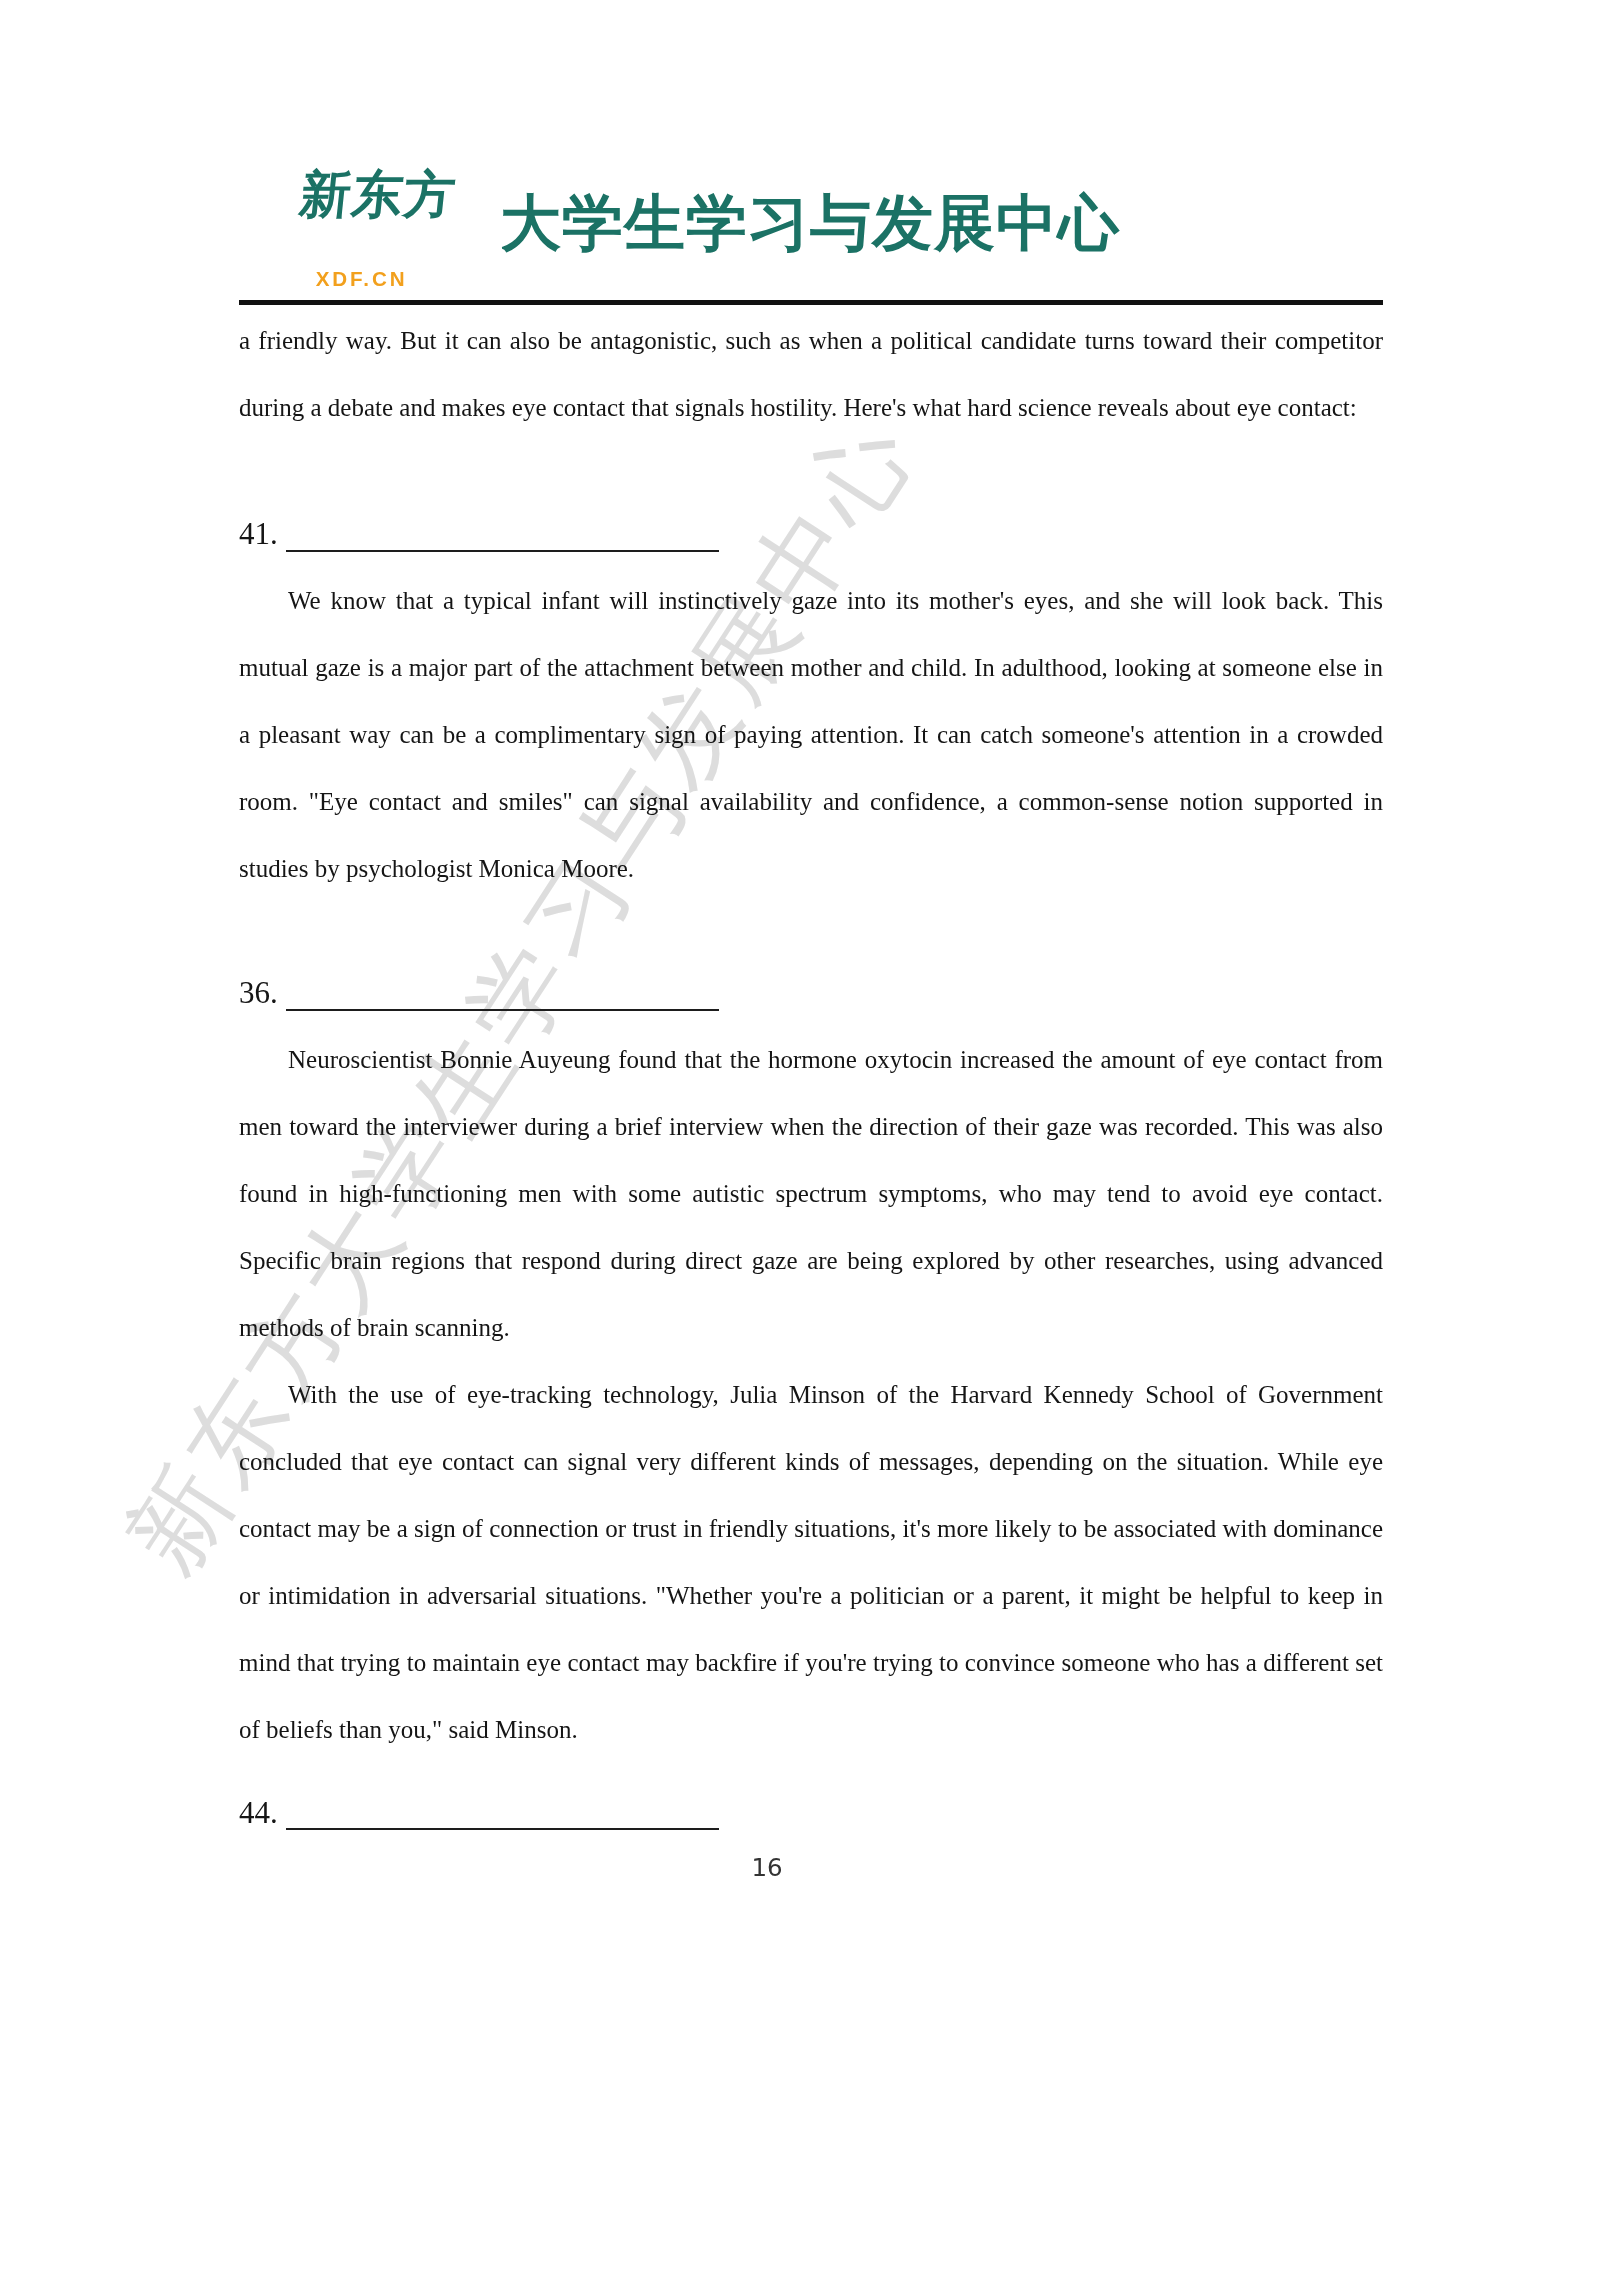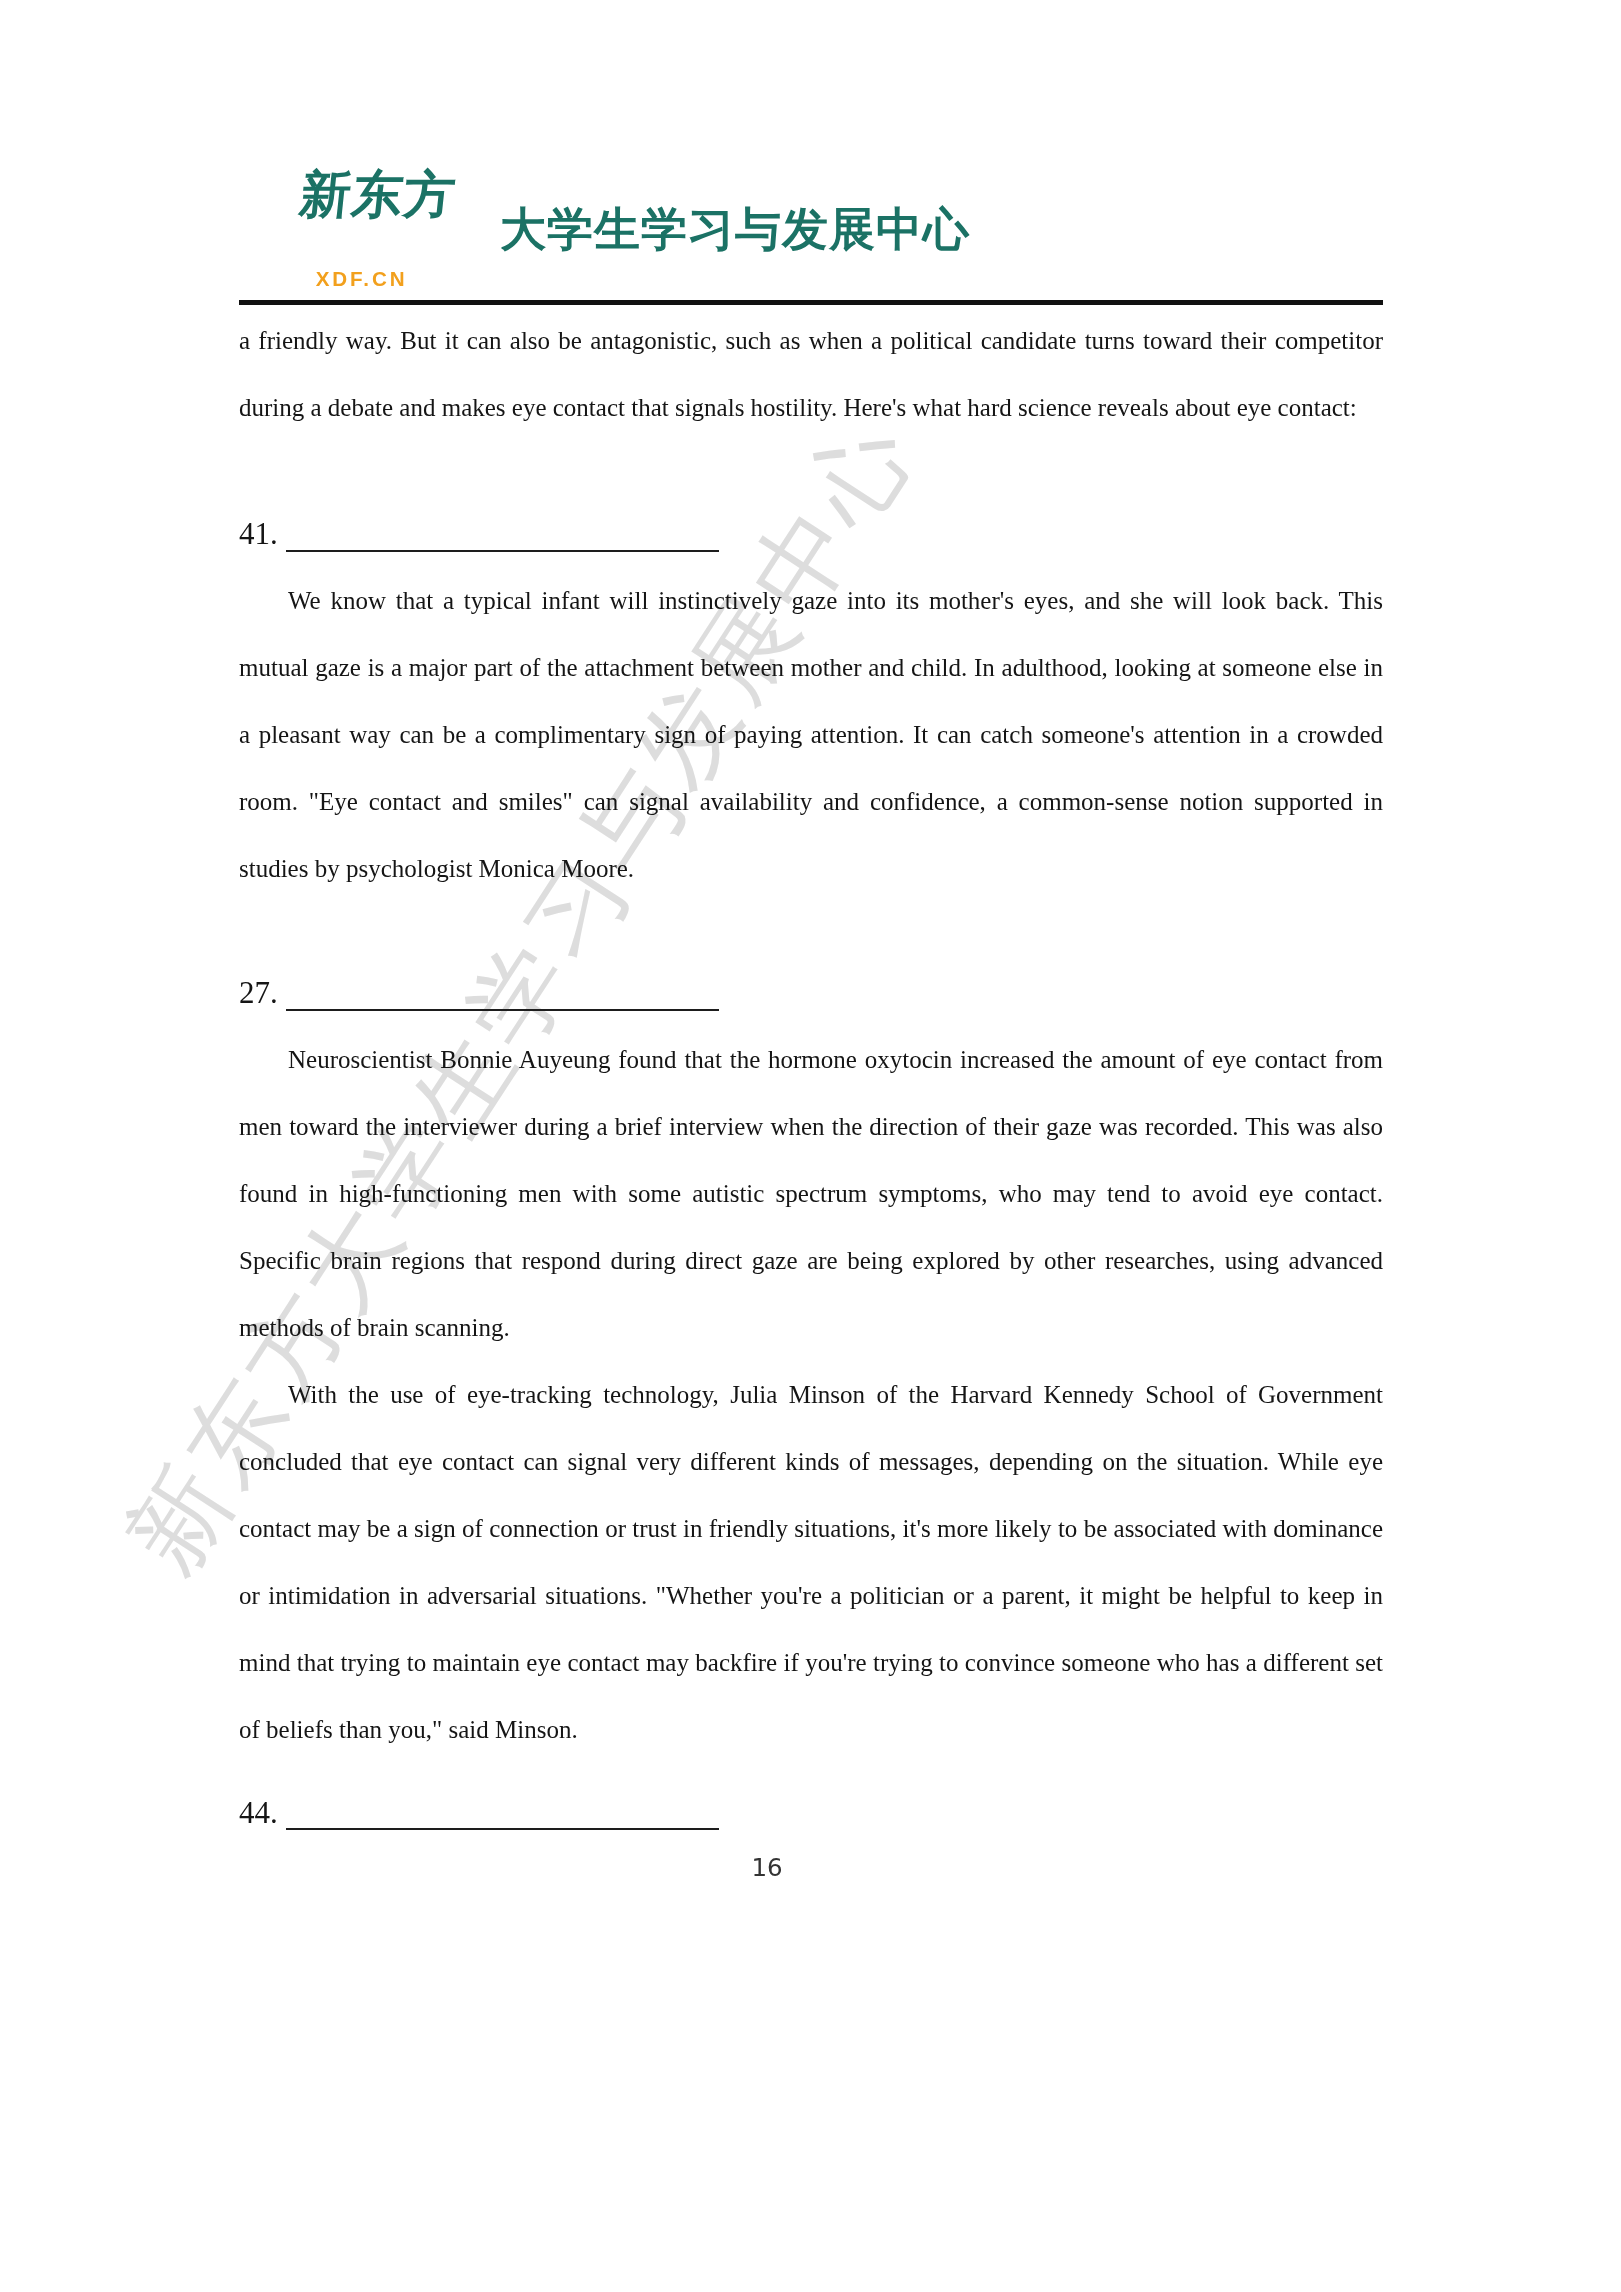--- a/index.html
+++ b/index.html
@@ -25,23 +25,23 @@
     font-family:"Liberation Sans", sans-serif;font-weight:bold;
     font-size:51px;line-height:55px;color:#1b7265;
     transform:skewX(-6deg);letter-spacing:1px;
   }
   .logo-domain{
     font-family:"Liberation Sans", sans-serif;font-weight:bold;
     font-size:20.6px;line-height:23.5px;color:#f2a01d;
     letter-spacing:2.9px;padding-left:15.7px;margin-top:45px;
   }
   .header-title{
-    position:absolute;left:261px;top:38px;
+    position:absolute;left:261px;top:32px;
     font-family:"Liberation Sans", sans-serif;font-weight:bold;
-    font-size:46px;line-height:49px;color:#1b7265;letter-spacing:1px;
+    font-size:61px;line-height:49px;color:#1b7265;letter-spacing:1px;
     white-space:nowrap;
   }
   
   .rule{height:4.9px;background:#111;margin-top:49px;}
   
   .body-text{
     font-size:25px;line-height:67px;text-align:justify;
     margin:0;color:#151515;
   }
   .indent{text-indent:49px;}
@@ -83,21 +83,21 @@
   <div class="rule"></div>
 
   <p class="body-text intro">a friendly way. But it can also be antagonistic, such as when a political candidate turns toward their competitor during a debate and makes eye contact that signals hostility. Here's what hard science reveals about eye contact:</p>
 
   <div class="blank-row m60">
     <span>41.</span><span class="blank-line"></span>
   </div>
   <p class="body-text indent">We know that a typical infant will instinctively gaze into its mother's eyes, and she will look back. This mutual gaze is a major part of the attachment between mother and child. In adulthood, looking at someone else in a pleasant way can be a complimentary sign of paying attention. It can catch someone's attention in a crowded room. "Eye contact and smiles" can signal availability and confidence, a common-sense notion supported in studies by psychologist Monica Moore.</p>
 
   <div class="blank-row m58">
-    <span>27.</span><span class="blank-line"></span>
+    <span>36.</span><span class="blank-line"></span>
   </div>
   <p class="body-text indent">Neuroscientist Bonnie Auyeung found that the hormone oxytocin increased the amount of eye contact from men toward the interviewer during a brief interview when the direction of their gaze was recorded. This was also found in high-functioning men with some autistic spectrum symptoms, who may tend to avoid eye contact. Specific brain regions that respond during direct gaze are being explored by other researches, using advanced methods of brain scanning.</p>
 
   <p class="body-text indent">With the use of eye-tracking technology, Julia Minson of the Harvard Kennedy School of Government concluded that eye contact can signal very different kinds of messages, depending on the situation. While eye contact may be a sign of connection or trust in friendly situations, it's more likely to be associated with dominance or intimidation in adversarial situations. "Whether you're a politician or a parent, it might be helpful to keep in mind that trying to maintain eye contact may backfire if you're trying to convince someone who has a different set of beliefs than you," said Minson.</p>
 
   <div class="blank-row m16">
     <span>44.</span><span class="blank-line"></span>
   </div>
 
   <div class="page-number">16</div>

